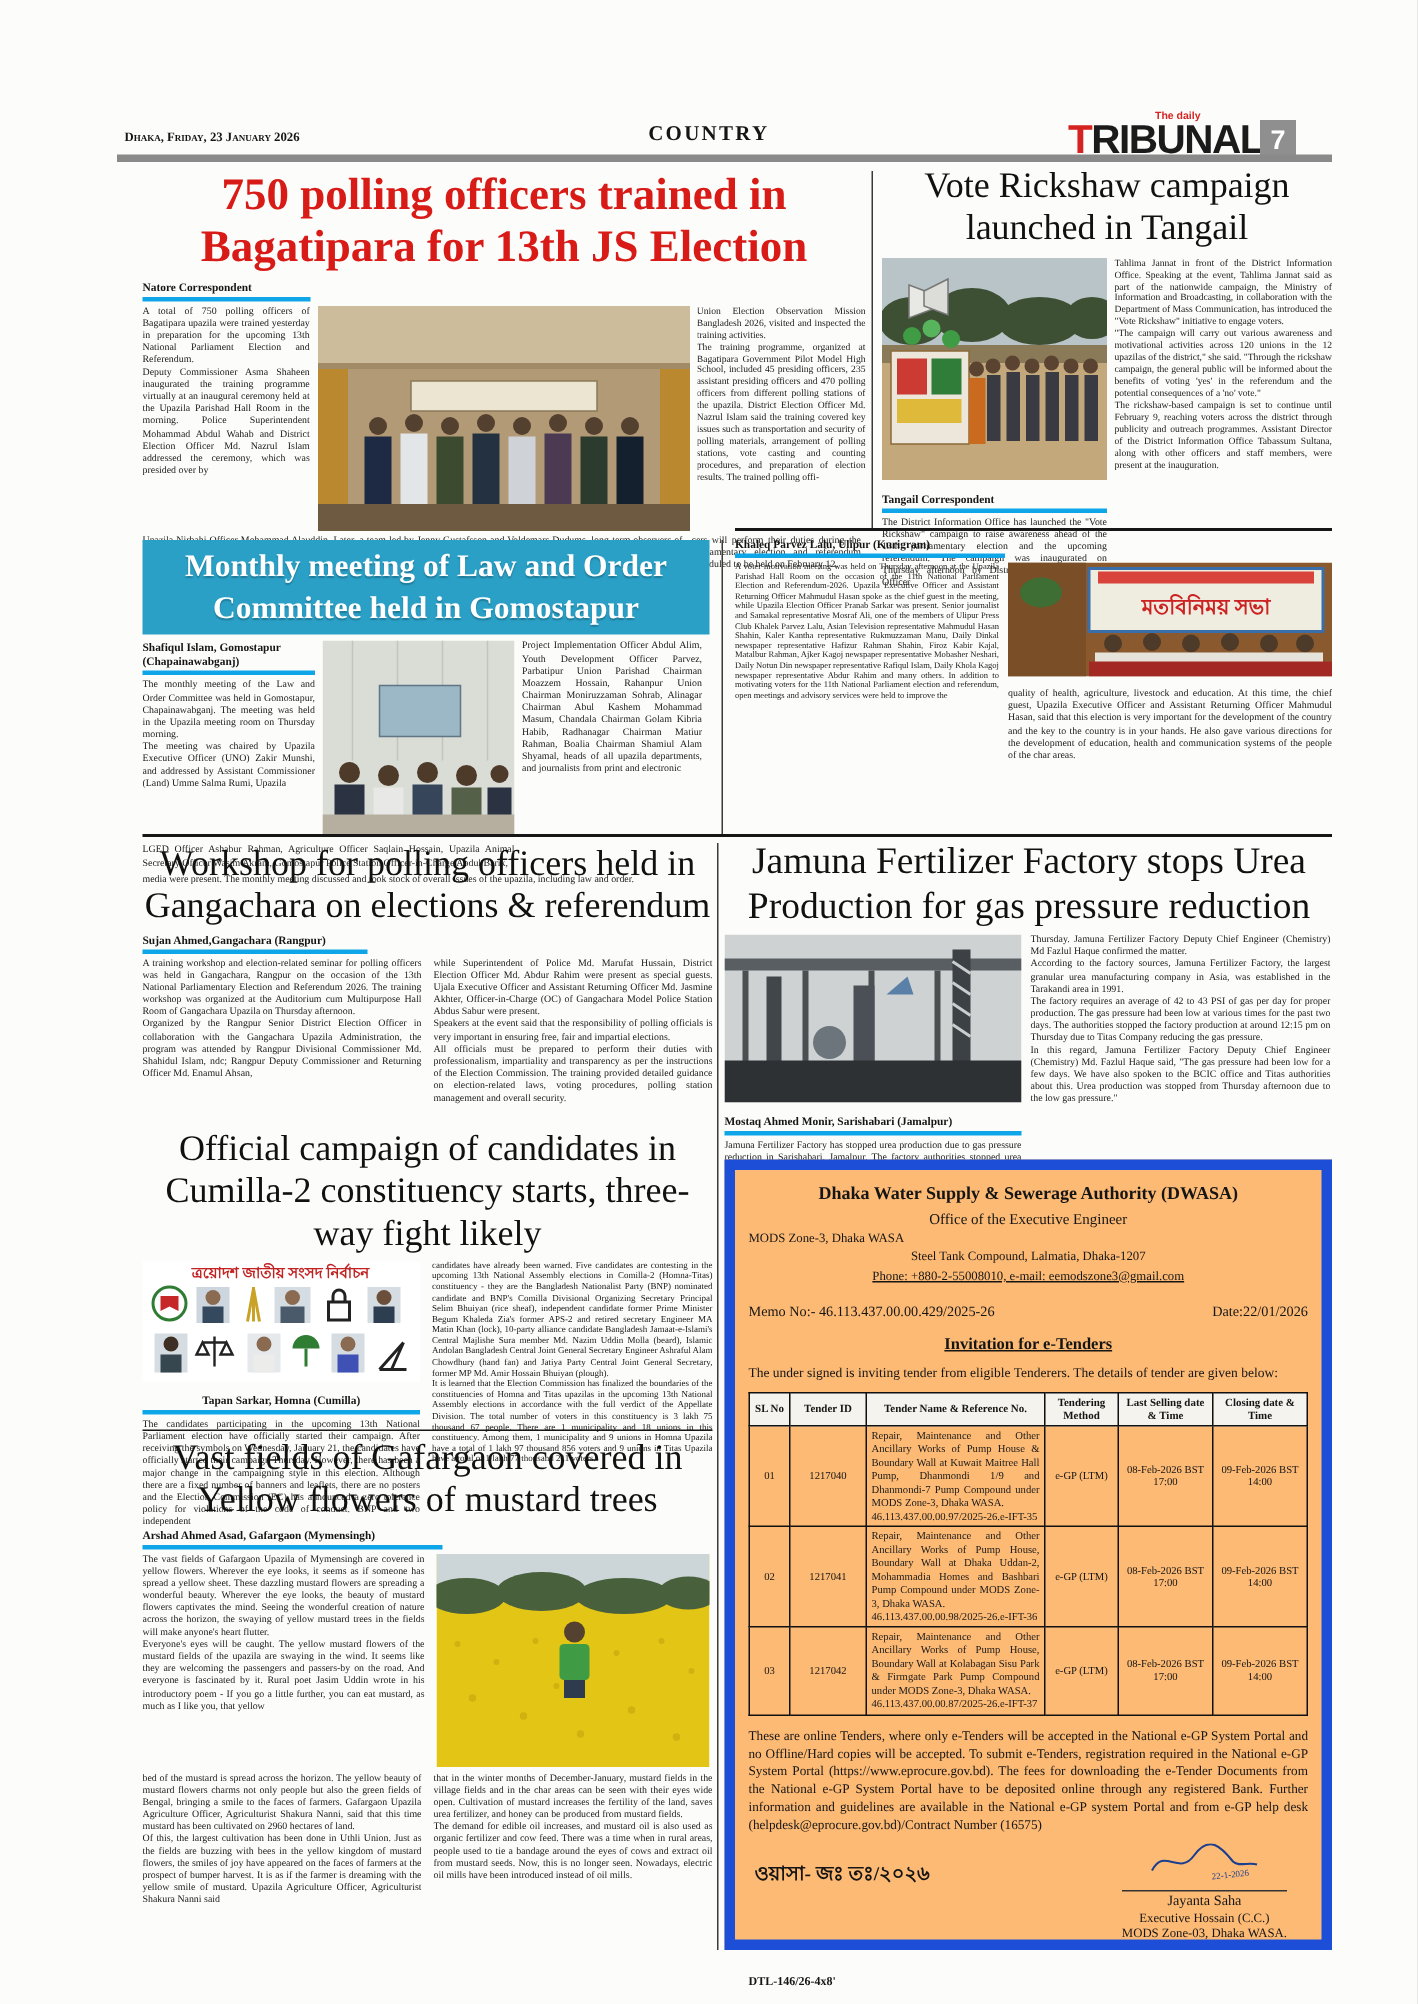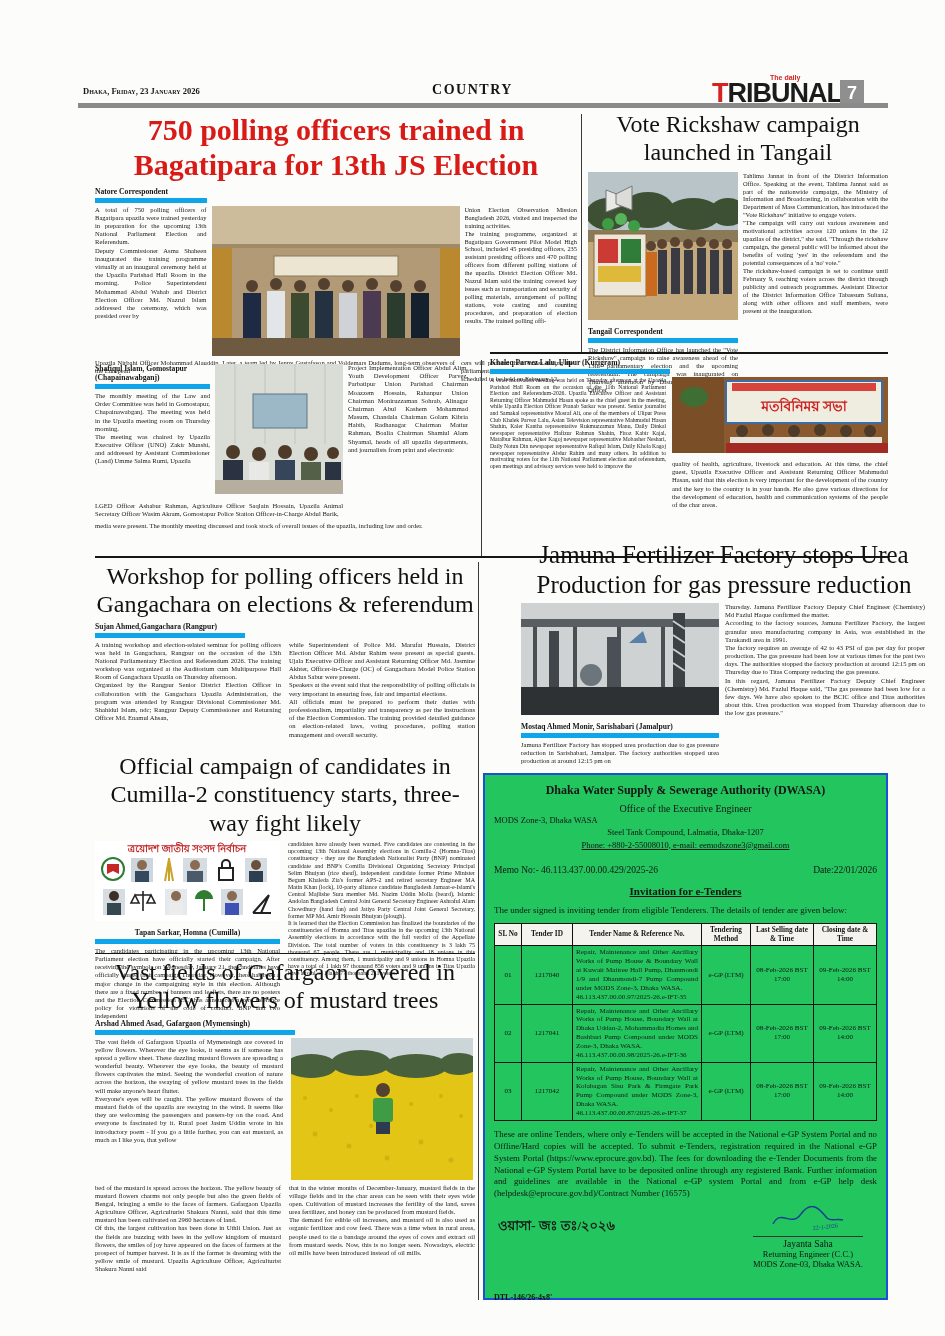--- a/index.html
+++ b/index.html
@@ -1,32 +1,32 @@
 <!DOCTYPE html>
 <html><head>
 <meta charset="utf-8">
 <style>
   html,body{margin:0;padding:0;background:#d9d9d6;}
   .page{position:relative;width:945px;height:1336px;margin:0 auto;background:#fcfcfa;
         font-family:"Liberation Serif",serif;color:#151515;overflow:hidden;}
   .abs{position:absolute;}
   .body-text{font-size:6.6px;line-height:1.24;text-align:justify;white-space:pre-line;overflow:hidden;color:#1a1a1a;}
-  .byline{font-size:7.6px;font-weight:bold;padding-bottom:2px;border-bottom:5px solid #0ea5e9;margin-bottom:3px;}
+  .byline{font-size:7.6px;font-weight:bold;padding-bottom:2px;border-bottom:3px solid #0ea5e9;margin-bottom:3px;}
   .rule-h{position:absolute;background:#161616;height:2px;}
   .hair-v{position:absolute;width:1px;background:#3a3a3a;}
   .hl{font-family:"Liberation Serif",serif;text-align:center;line-height:1.18;}
   .hl-red{color:#d81b17;font-weight:bold;font-size:30px;}
   .hl-serif{font-weight:500;color:#111;}
   .banner-teal{background:#2aa0c6;color:#ffffff;font-weight:bold;font-size:21px;text-align:center;line-height:1.32;padding:4px 2px;text-shadow:0 1px 1px rgba(0,0,0,.25);}
   .masthead-title{font-family:"Liberation Sans",sans-serif;font-weight:800;font-size:27px;letter-spacing:-1px;}
   .masthead-t{color:#d42320;}
   .masthead-rest{color:#1b1b1b;}
   .pagebox{background:#8f8f8f;color:#fff;font-family:"Liberation Sans",sans-serif;font-weight:bold;
            font-size:18px;width:24px;height:26px;display:flex;align-items:center;justify-content:center;}
-  .notice-box{position:absolute;border:2px solid #1d4ed8;background:#22c55e;font-family:"Liberation Serif",serif;}
+  .notice-box{position:absolute;border:7px solid #1d4ed8;background:#fdba74;font-family:"Liberation Serif",serif;}
   .tender-table{border-collapse:collapse;width:100%;}
   .tender-table th,.tender-table td{border:1px solid #111;padding:2px 3px;vertical-align:middle;}
   .tender-table th{font-size:7.3px;text-align:center;line-height:1.2;background:#f4f3ee;}
   .tender-table td{font-size:7.1px;line-height:1.25;text-align:center;}
   .tender-table td.name{text-align:justify;}
   .flexrow{display:flex;}
   svg text{font-family:"Liberation Serif",serif;}
 </style>
 </head>
 <body>
@@ -135,20 +135,21 @@
       </div>
       <div class="body-text" style="width:146px;height:238px;font-size:6.4px;">Tahlima Jannat in front of the District Information Office. Speaking at the event, Tahlima Jannat said as part of the nationwide campaign, the Ministry of Information and Broadcasting, in collaboration with the Department of Mass Communication, has introduced the "Vote Rickshaw" initiative to engage voters.
 "The campaign will carry out various awareness and motivational activities across 120 unions in the 12 upazilas of the district," she said. "Through the rickshaw campaign, the general public will be informed about the benefits of voting 'yes' in the referendum and the potential consequences of a 'no' vote."
 The rickshaw-based campaign is set to continue until February 9, reaching voters across the district through publicity and outreach programmes. Assistant Director of the District Information Office Tabassum Sultana, along with other officers and staff members, were present at the inauguration.</div>
     </div>
   </div>
 
   <div class="rule-h" style="left:490px;top:352px;width:398px;"></div>
 
   <div class="abs" style="left:95px;top:360px;width:378px;">
+    <div class="banner-teal">Monthly meeting of Law and Order Committee held in Gomostapur</div>
     <div class="flexrow" style="gap:5px;margin-top:4px;">
       <div style="width:248px;flex:none;">
         <div class="flexrow" style="gap:5px;">
           <div style="width:115px;">
             <div class="byline">Shafiqul Islam, Gomostapur (Chapainawabganj)</div>
             <div class="body-text" style="height:108px;">The monthly meeting of the Law and Order Committee was held in Gomostapur, Chapainawabganj. The meeting was held in the Upazila meeting room on Thursday morning.
 The meeting was chaired by Upazila Executive Officer (UNO) Zakir Munshi, and addressed by Assistant Commissioner (Land) Umme Salma Rumi, Upazila</div>
           </div>
           <svg width="128" height="130" viewBox="0 0 128 130" style="flex:none;">
             <rect width="128" height="130" fill="#dadcd6"></rect>
@@ -220,21 +221,21 @@
       <div class="body-text" style="width:186px;height:112px;">A training workshop and election-related seminar for polling officers was held in Gangachara, Rangpur on the occasion of the 13th National Parliamentary Election and Referendum 2026. The training workshop was organized at the Auditorium cum Multipurpose Hall Room of Gangachara Upazila on Thursday afternoon.
 Organized by the Rangpur Senior District Election Officer in collaboration with the Gangachara Upazila Administration, the program was attended by Rangpur Divisional Commissioner Md. Shahidul Islam, ndc; Rangpur Deputy Commissioner and Returning Officer Md. Enamul Ahsan,</div>
       <div class="body-text" style="width:186px;height:112px;">while Superintendent of Police Md. Marufat Hussain, District Election Officer Md. Abdur Rahim were present as special guests. Ujala Executive Officer and Assistant Returning Officer Md. Jasmine Akhter, Officer-in-Charge (OC) of Gangachara Model Police Station Abdus Sabur were present.
 Speakers at the event said that the responsibility of polling officials is very important in ensuring free, fair and impartial elections.
 All officials must be prepared to perform their duties with professionalism, impartiality and transparency as per the instructions of the Election Commission. The training provided detailed guidance on election-related laws, voting procedures, polling station management and overall security.</div>
     </div>
   </div>
 
   <div class="hair-v" style="left:478px;top:562px;height:738px;"></div>
 
-  <div class="abs" style="left:483px;top:540px;width:406px;margin-left:38px;">
+  <div class="abs" style="left:483px;top:560px;width:406px;">
     <div class="hl hl-serif" style="font-size:25px;">Jamuna Fertilizer Factory stops Urea Production for gas pressure reduction</div>
     <div class="flexrow" style="gap:6px;margin-top:4px;">
       <div style="width:198px;flex:none;">
         <svg width="198" height="112" viewBox="0 0 198 112">
           <rect width="198" height="112" fill="#ced2d3"></rect>
           <rect x="0" y="16" width="198" height="8" fill="#595e62"></rect>
           <g fill="#4a4f52">
             <rect x="12" y="24" width="4" height="62"></rect>
               <rect x="52" y="24" width="4" height="62"></rect>
             <rect x="96" y="24" width="4" height="62"></rect>
@@ -412,20 +413,20 @@
     <div style="font-size:8.8px;text-align:justify;line-height:1.35;margin-top:8px;">These are online Tenders, where only e-Tenders will be accepted in the National e-GP System Portal and no Offline/Hard copies will be accepted. To submit e-Tenders, registration required in the National e-GP System Portal (https://www.eprocure.gov.bd). The fees for downloading the e-Tender Documents from the National e-GP System Portal have to be deposited online through any registered Bank. Further information and guidelines are available in the National e-GP system Portal and from e-GP help desk (helpdesk@eprocure.gov.bd)/Contract Number (16575)</div>
 
     <div style="position:relative;height:96px;margin-top:6px;">
       <div style="position:absolute;left:4px;top:10px;font-size:13px;font-weight:bold;">ওয়াসা- জঃ তঃ/২০২৬</div>
       <div style="position:absolute;right:14px;top:0;text-align:center;">
         <svg width="78" height="26" viewBox="0 0 78 26">
           <path d="M4 18 C 12 2, 22 22, 32 8 S 50 2, 58 12 C 62 16, 68 12, 74 14" stroke="#1a3f8f" stroke-width="1.4" fill="none"></path>
           <text x="44" y="24" font-size="6" fill="#1a3f8f" transform="rotate(-6 44 24)">22-1-2026</text>
         </svg>
         <div style="font-size:9.5px;border-top:1px solid #333;padding-top:2px;">Jayanta Saha</div>
-        <div style="font-size:8.5px;">Returning Engineer (C.C.)</div>
+        <div style="font-size:8.5px;">Executive Hossain (C.C.)</div>
         <div style="font-size:8.5px;">MODS Zone-03, Dhaka WASA.</div>
       </div>
       <div style="position:absolute;left:0;bottom:0;font-size:8px;font-weight:bold;">DTL-146/26-4x8'</div>
     </div>
   </div>
 
 </div>
 
 </body></html>

